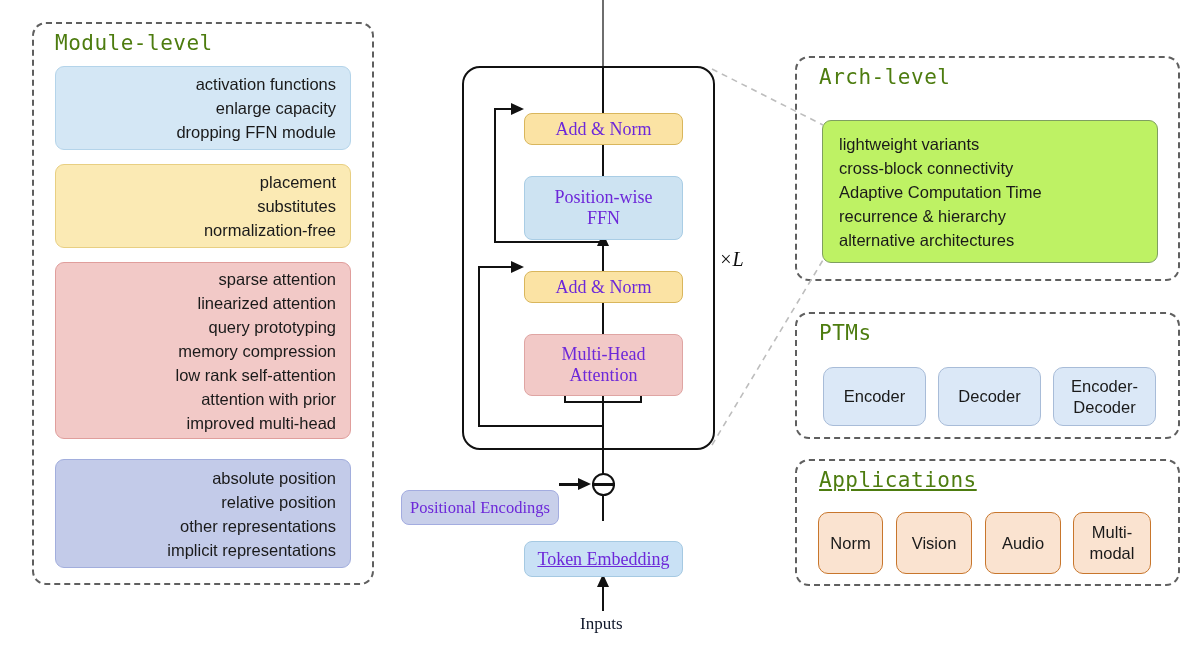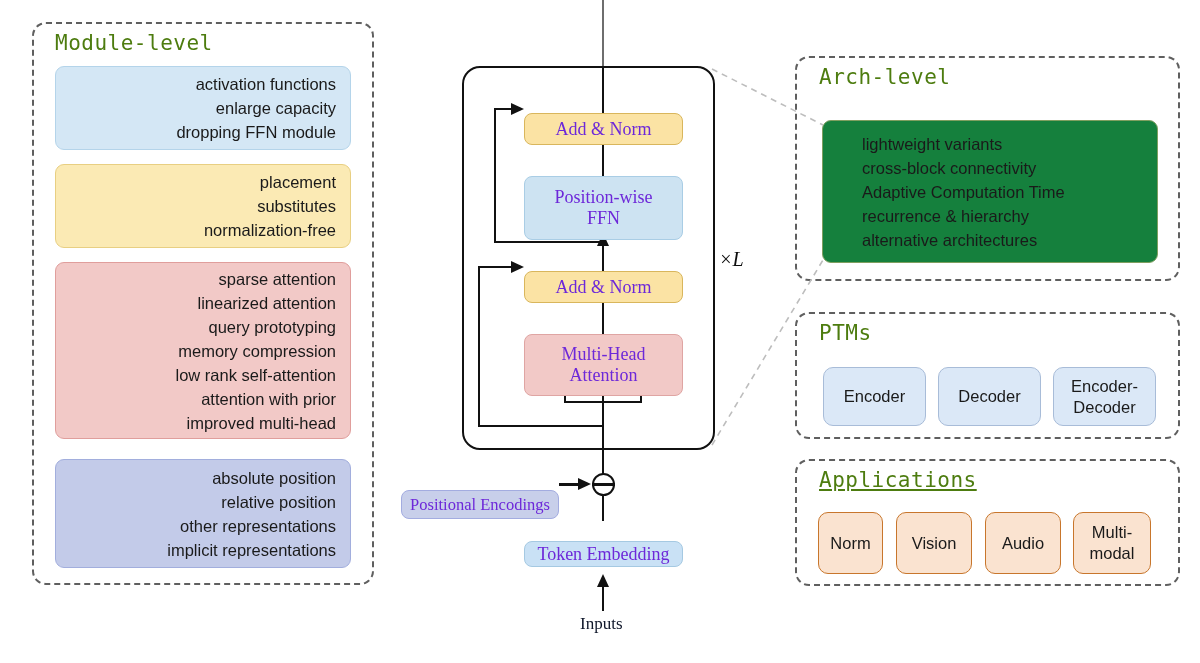--- a/index.html
+++ b/index.html
@@ -50,21 +50,21 @@
     line-height: 24px;
     white-space: nowrap;
   }
   .align-right .card-line { text-align: right; padding-right: 14px; }
   .align-left  .card-line { text-align: left;  padding-left: 16px; }
 
   .c-blue   { background: #d4e7f5; border-color: #b4d4ea; }
   .c-yellow { background: #fbeab4; border-color: #e8cf82; }
   .c-red    { background: #f2c9c7; border-color: #e09e9c; }
   .c-purple { background: #c3cbe9; border-color: #a2aedd; }
-  .c-green  { background: #15803d; border-color: #7f9f60; padding-left: 23px; }
+  .c-green  { background: #bef264; border-color: #7f9f60; }
 
   
   .chip {
     position: absolute;
     box-sizing: border-box;
     border-radius: 10px;
     border: 1px solid;
     display: flex;
     align-items: center;
     justify-content: center;
@@ -241,27 +241,27 @@
   <div class="wire wire-h" style="left:478px; top:425px; width:125px;"></div>
   <div class="wire wire-v" style="left:478px; top:266px; height:161px;"></div>
   <div class="wire wire-h" style="left:478px; top:266px; width:34px;"></div>
   <div class="arrowhead ah-right" style="left:511px; top:260.7px;"></div>
 
   <div class="wire wire-v" style="left:602px; top:66px; height:410px;"></div>
 
   <div class="plus-circle" style="left:592px; top:473px; width:23px; height:23px;"></div>
   <div class="wire wire-h" style="left:592px; top:483.4px; width:23px; z-index:6;"></div>
 
-  <div class="node n-purple" style="left:401px; top:470px; width:158px; height:29px; font-size:16.5px;">Positional Encodings</div>
+  <div class="node n-purple" style="left:401px; top:470px; width:158px; height:35px; font-size:16.5px;">Positional Encodings</div>
   <div class="wire wire-h" style="left:559px; top:483.4px; width:20px;"></div>
   <div class="arrowhead ah-right" style="left:578px; top:478.2px;"></div>
 
   <div class="wire wire-v" style="left:602px; top:496px; height:25px;"></div>
 
-  <div class="node n-lblue" style="left:524px; top:521px; width:159px; height:26px;">Token Embedding</div>
+  <div class="node n-lblue" style="left:524px; top:521px; width:159px; height:36px;text-decoration:underline;">Token Embedding</div>
 
   <div class="wire wire-v" style="left:602px; top:586px; height:25px;"></div>
   <div class="arrowhead ah-up" style="left:596.7px; top:574px;"></div>
   <div class="plain-label" style="left:580px; top:614px;">Inputs</div>
 
   <div class="times-l" style="left:719px; top:248px;">×L</div>
 
   <svg class="connector" style="left:700px; top:60px; width:140px; height:390px;" viewBox="0 0 140 390">
     <line x1="12" y1="9" x2="123" y2="65" stroke="#bdbdbd" stroke-width="1.6" stroke-dasharray="6,5"></line>
     <line x1="12" y1="385" x2="123" y2="200" stroke="#bdbdbd" stroke-width="1.6" stroke-dasharray="6,5"></line>

